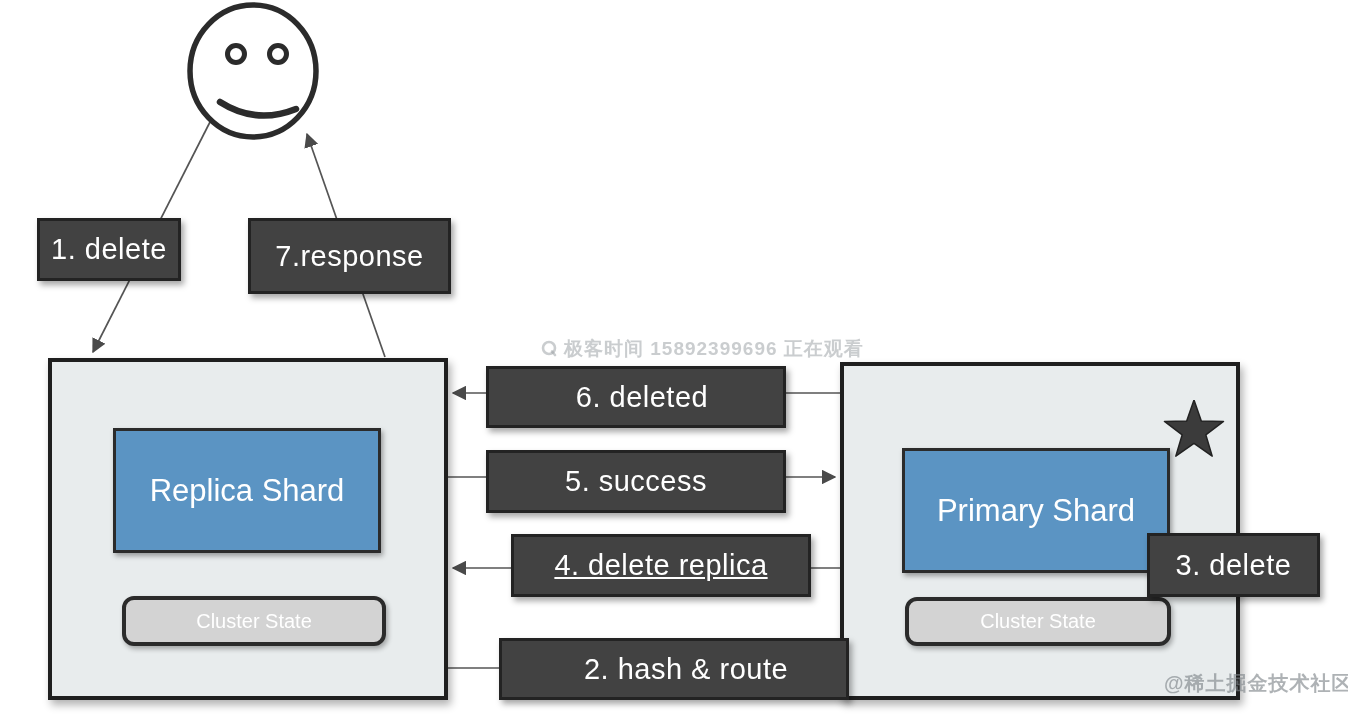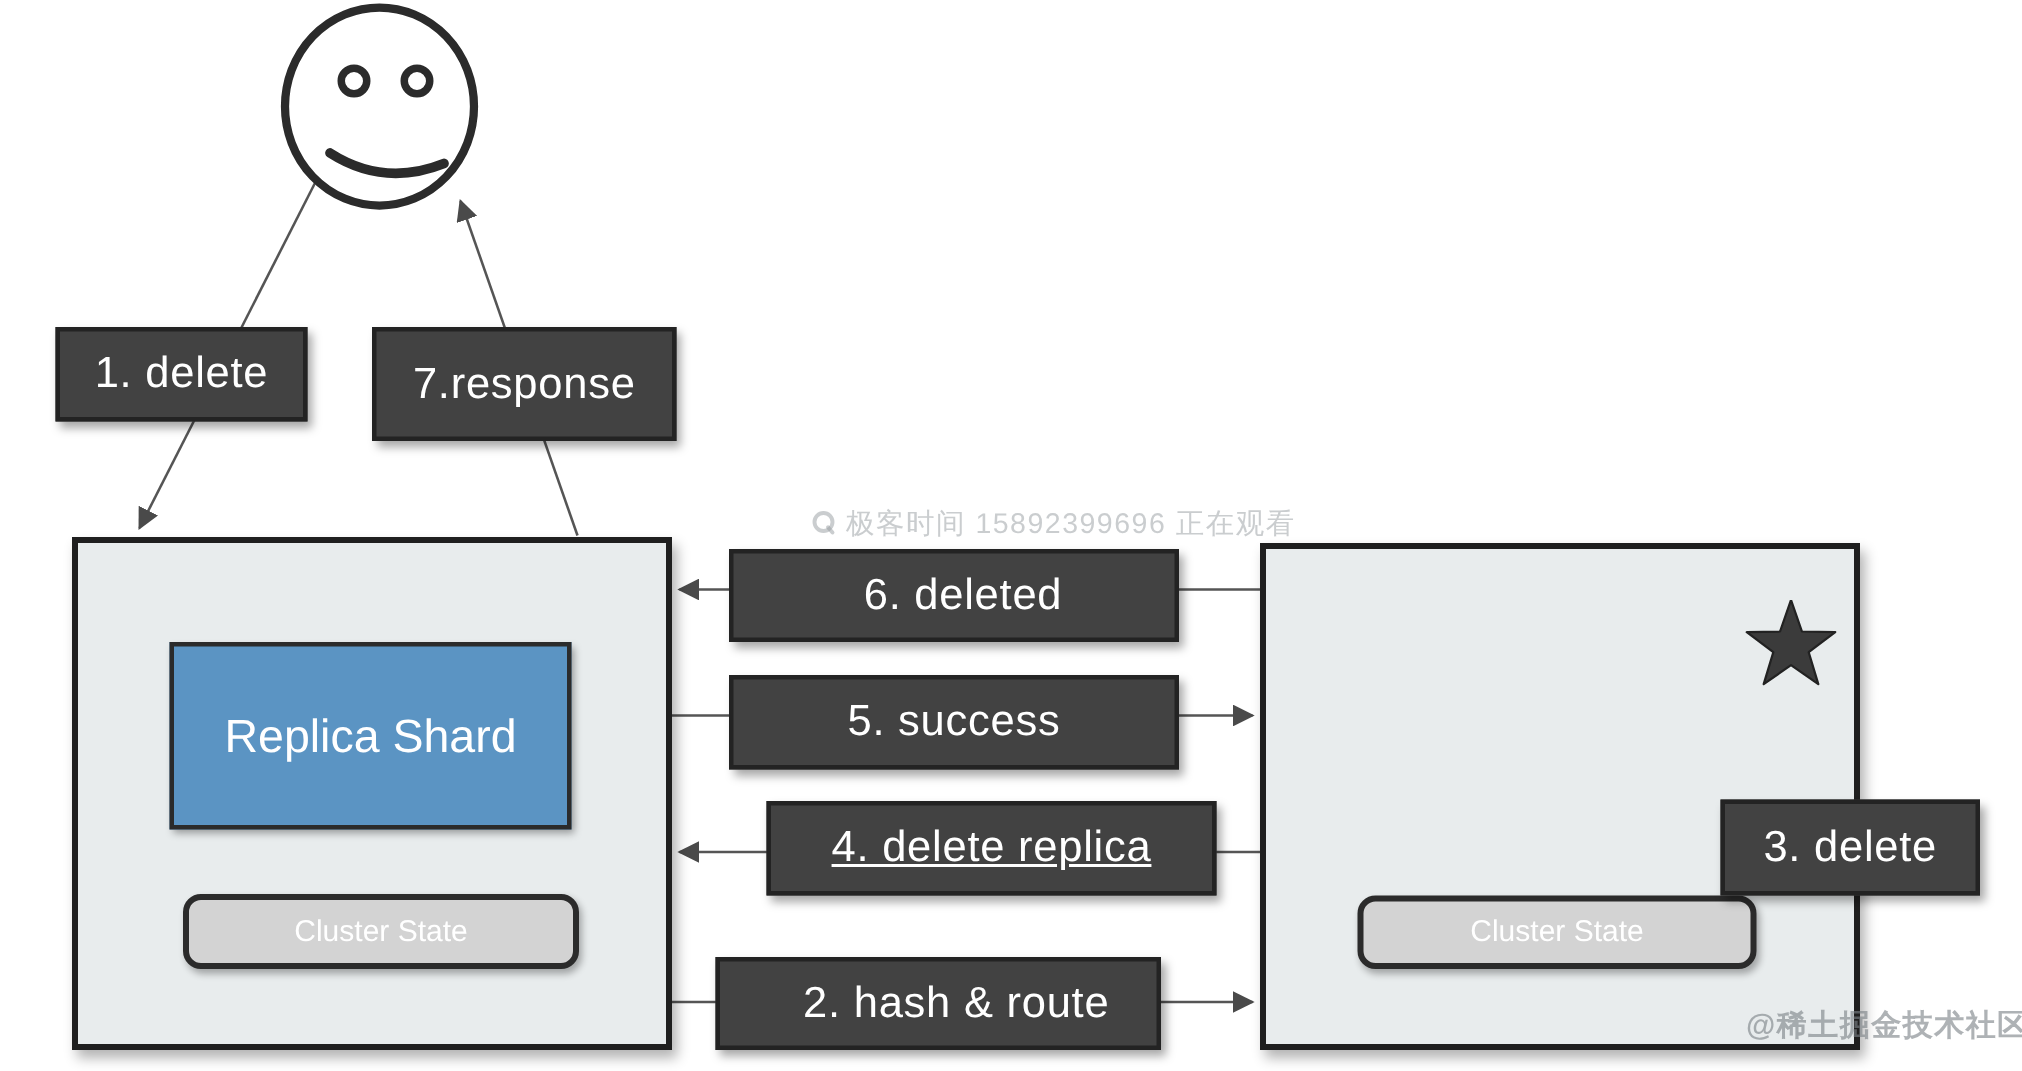--- a/index.html
+++ b/index.html
@@ -14,26 +14,26 @@
   .step-label {
     position:absolute; box-sizing:border-box;
     background:var(--label-bg,#424242);
     border:3px solid var(--label-border,#232323);
     color:var(--label-text,#ffffff);
     display:flex; align-items:center; justify-content:center;
     font-size:29px; letter-spacing:0.5px;
     box-shadow:3px 4px 6px rgba(0,0,0,0.35);
     z-index:5;
   }
-  #lbl-step1 { left:37px;  top:218px; width:168px; height:63px; }
+  #lbl-step1 { left:37px;  top:218px; width:144px; height:63px; }
   #lbl-step7 { left:248px; top:218px; width:203px; height:76px; }
   #lbl-step6 { left:486px; top:366px; width:300px; height:62px;padding-left:12px; }
   #lbl-step5 { left:486px; top:450px; width:300px; height:63px; }
   #lbl-step4 { left:511px; top:534px; width:300px; height:63px;text-decoration:underline; }
-  #lbl-step2 { left:477px; top:638px; width:297px; height:62px;padding-left:24px; }
+  #lbl-step2 { left:499px; top:638px; width:350px; height:62px;padding-left:24px; }
   #lbl-step3 { left:1147px; top:489px; width:173px; height:64px; z-index:8;margin-top:44px; }
 
   
   .node-box {
     position:absolute; box-sizing:border-box;
     background:var(--node-bg,#e8eced);
     border:4px solid var(--node-border,#1f1f1f);
     box-shadow:3px 5px 8px rgba(0,0,0,0.30);
     z-index:3;
   }
@@ -64,21 +64,21 @@
     box-shadow:2px 3px 5px rgba(0,0,0,0.30);
     z-index:4;
   }
   #state-replica { left:122px; top:596px; width:264px; height:50px; }
   #state-primary { left:905px; top:597px; width:266px; height:49px; }
 
   
   .viewer-watermark {
     position:absolute; left:540px; top:338px; height:22px;
     display:flex; align-items:center; gap:6px;
-    color:rgba(150,155,160,0.50); font-size:19px; font-weight:normal;
+    color:rgba(150,155,160,0.50); font-size:19px; font-weight:bold;
     letter-spacing:1px; white-space:nowrap; z-index:1;
   }
   .community-watermark {
     position:absolute; left:1164px; top:670px;
     color:rgba(125,130,136,0.62); font-size:20px; font-weight:bold;
     letter-spacing:1px; white-space:nowrap; z-index:9;
   }
 </style>
 </head>
 <body>
@@ -116,20 +116,23 @@
 
   <div class="node-box" id="node-replica"></div>
   <div class="shard-box" id="shard-replica">
     <span>Replica Shard</span>
   </div>
   <div class="state-pill" id="state-replica">
     <span>Cluster State</span>
   </div>
 
   <div class="node-box" id="node-primary"></div>
+  <div class="shard-box" id="shard-primary">
+    <span>Primary Shard</span>
+  </div>
   <div class="state-pill" id="state-primary">
     <span>Cluster State</span>
   </div>
 
   <svg class="glyph" style="left:1163px; top:400px;" width="62" height="62" viewBox="0 0 62 62">
     <polygon points="31,0 38.3,21 60.5,21.4 42.8,34.8 49.2,56.1 31,43.4 12.8,56.1 19.2,34.8 1.5,21.4 23.7,21" fill="#3b3b3b" stroke="#222222" stroke-width="1.5" stroke-linejoin="round"></polygon>
   </svg>
 
   <div class="step-label" id="lbl-step1">
     <span>1. delete</span>

